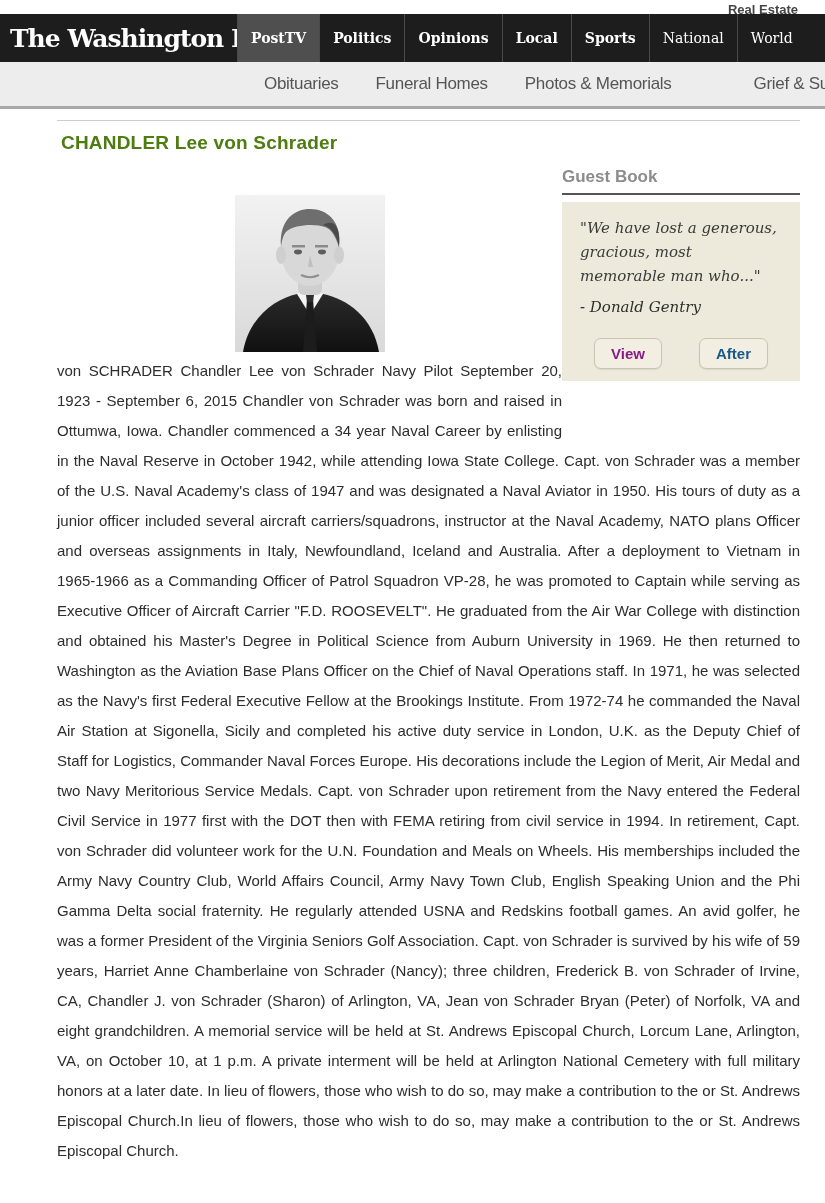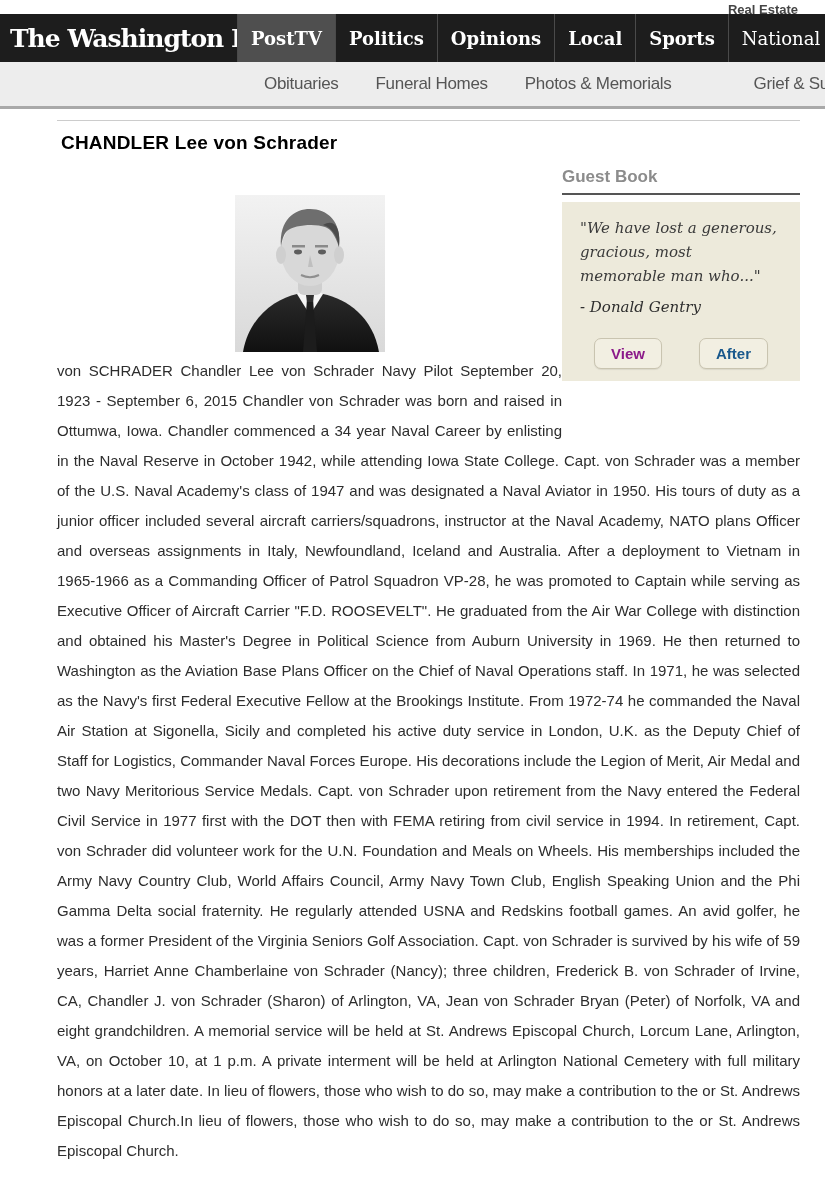--- a/index.html
+++ b/index.html
@@ -24,39 +24,39 @@
   .wp-logo {
     width: 237px; flex: 0 0 237px; color: #fff;
     font-family: "DejaVu Serif", serif; font-weight: bold;
     font-size: 25px; letter-spacing: -1px;
     display: flex; align-items: center; padding-left: 10px;
     white-space: nowrap;
   }
   .main-nav { display: flex; align-items: stretch; }
   .nav-item {
     display: flex; align-items: center; padding: 0 13px;
-    color: #fff; font-family: "DejaVu Serif", serif; font-size: 18px;
+    color: #fff; font-family: "DejaVu Serif", serif; font-size: 14px;
     border-left: 1px solid #4a4a4a; cursor: pointer; white-space: nowrap;
   }
   .nav-item.bold { font-weight: bold; }
   .nav-item.active { background: #4f4f4f; }
 
   
   .subnav {
     height: 47px; background: #ededed; border-bottom: 3px solid #a9a9a9;
     display: flex; align-items: center; padding-left: 264px;
     font-size: 17px; color: #555;
   }
   .subnav-item { margin-right: 37px; cursor: pointer; white-space: nowrap; letter-spacing: -0.3px; }
   .subnav-item.spaced { margin-left: 45px; }
 
   
   .content { margin: 0 25px 0 57px; }
   .top-rule { border-top: 1px solid #ccc; margin-top: 11px; }
-  .page-title { font-size: 19px; font-weight: bold; color: #000000; margin: 11px 0 13px 4px; letter-spacing: 0.2px; }
+  .page-title { font-size: 19px; font-weight: bold; color: #4d7c0f; margin: 11px 0 13px 4px; letter-spacing: 0.2px; }
 
   .section-header {
     font-size: 17px; font-weight: bold; color: #8c8c8c;
     padding-bottom: 6px; border-bottom: 2px solid #555;
   }
 
   
   .guestbook { float: right; width: 238px; margin-bottom: 55px; }
   .gb-box { background: #edeadb; margin-top: 7px; padding: 14px 18px 12px; }
   .gb-quote {

